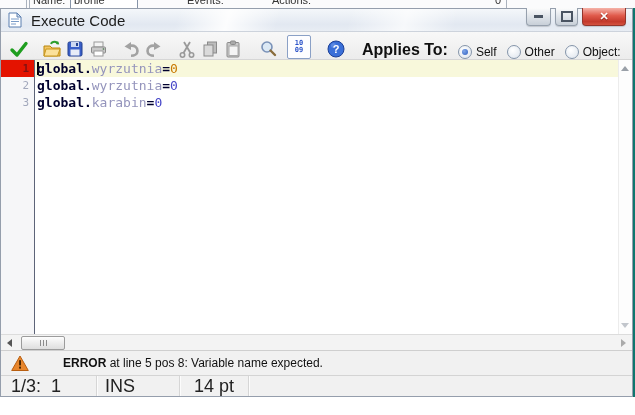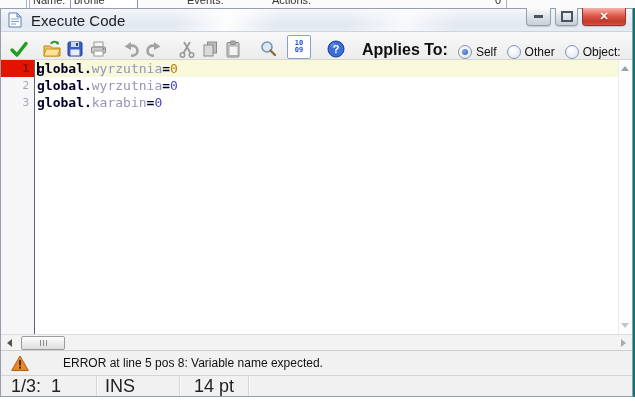--- a/index.html
+++ b/index.html
@@ -82,21 +82,21 @@
                border-top:4px solid transparent;border-bottom:4px solid transparent;border-left:5px solid #aaa;}
   .hthumb{position:absolute;left:20px;top:1px;width:42px;height:12px;border:1px solid #9c9c9c;border-radius:2px;
           background:linear-gradient(#fdfdfd,#dedede);}
   .hgrip{position:absolute;left:50%;top:3px;width:1px;height:6px;background:#8c8c8c;
          box-shadow:-3px 0 #8c8c8c,3px 0 #8c8c8c;}
 
   
   .errorbar{height:24px;flex:0 0 24px;background:#f1f1f1;border-top:1px solid #cfcfcf;
             display:flex;align-items:center;font-size:12px;color:#111;}
   .warn{margin:0 10px 0 10px;flex:0 0 18px;}
-  .err-label{font-weight:normal;white-space:pre;padding-left:24px;}
+  .err-label{font-weight:bold;white-space:pre;padding-left:24px;}
   .err-msg{white-space:pre;}
 
   
   .statusbar{height:20px;flex:0 0 20px;background:#f1f1f1;border-top:1px solid #d4d4d4;
              display:flex;align-items:center;font-size:18px;color:#222;}
   .sp{height:100%;display:flex;align-items:center;border-right:1px solid #d6d6d6;box-shadow:1px 0 0 #fcfcfc;}
   .sp1{width:85px;padding-left:10px;white-space:pre;}
   .sp2{width:74px;padding-left:8px;}
   .sp3{width:68px;justify-content:center;}
   .sp4{flex:1;border-right:none;box-shadow:none;}

